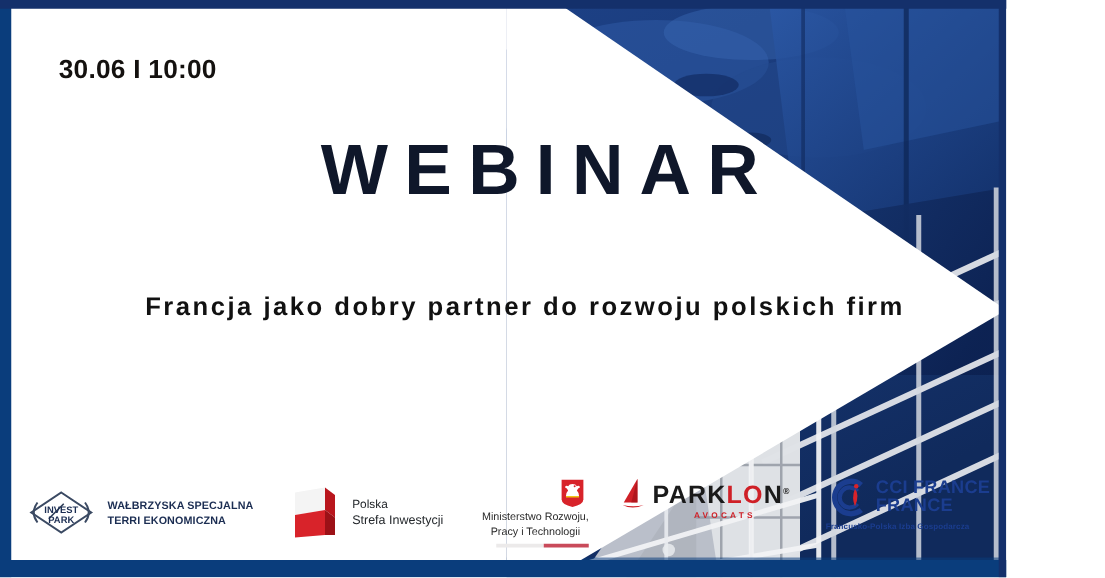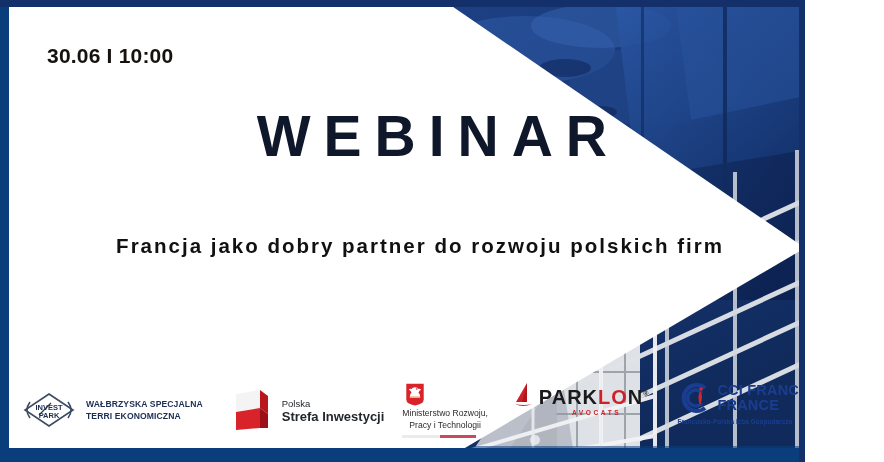--- a/index.html
+++ b/index.html
@@ -143,23 +143,23 @@
   }
 
   .logo-psi { margin-left: 31px; }
   .logo-psi .txt {
     margin-left: 8px;
     color: #23272b;
     line-height: 13px;
     white-space: nowrap;
   }
   .logo-psi .l1 { font-size: 9.5px; }
-  .logo-psi .l2 { font-size: 13px; font-weight: bold; }
-
-  .logo-min { margin-left: 18px; flex-direction: column; align-items: flex-start; }
+  .logo-psi .l2 { font-size: 10px; font-weight: normal; }
+
+  .logo-min { margin-left: 31px; flex-direction: column; align-items: flex-end; }
   .logo-min .txt {
     margin-top: 2px;
     font-size: 8.6px;
     color: #2b2b2b;
     line-height: 11.5px;
     text-align: center;
     white-space: nowrap;
   }
   .logo-min .rule {
     margin-top: 4px;

